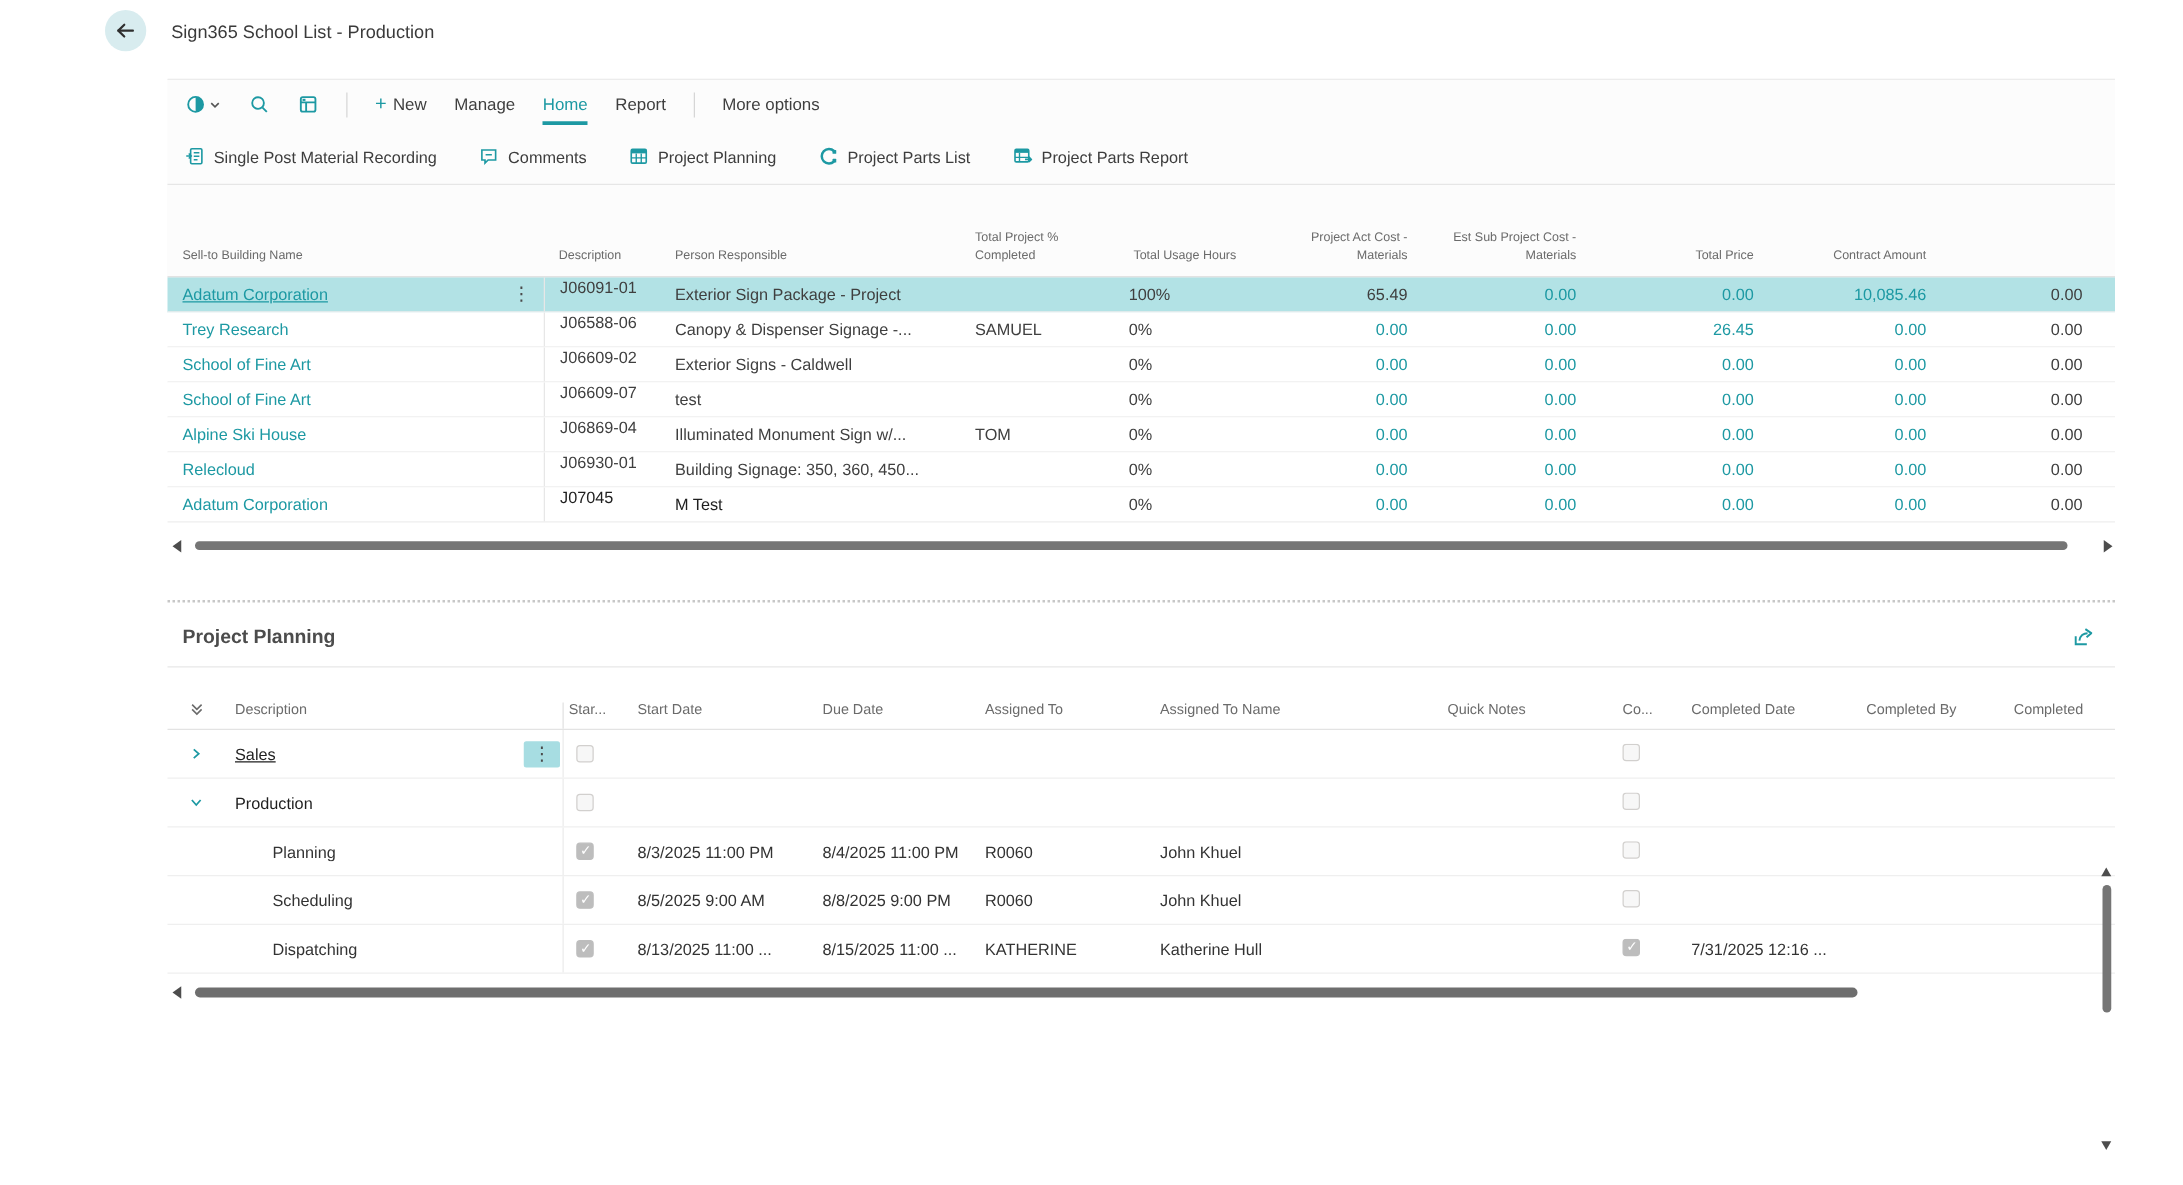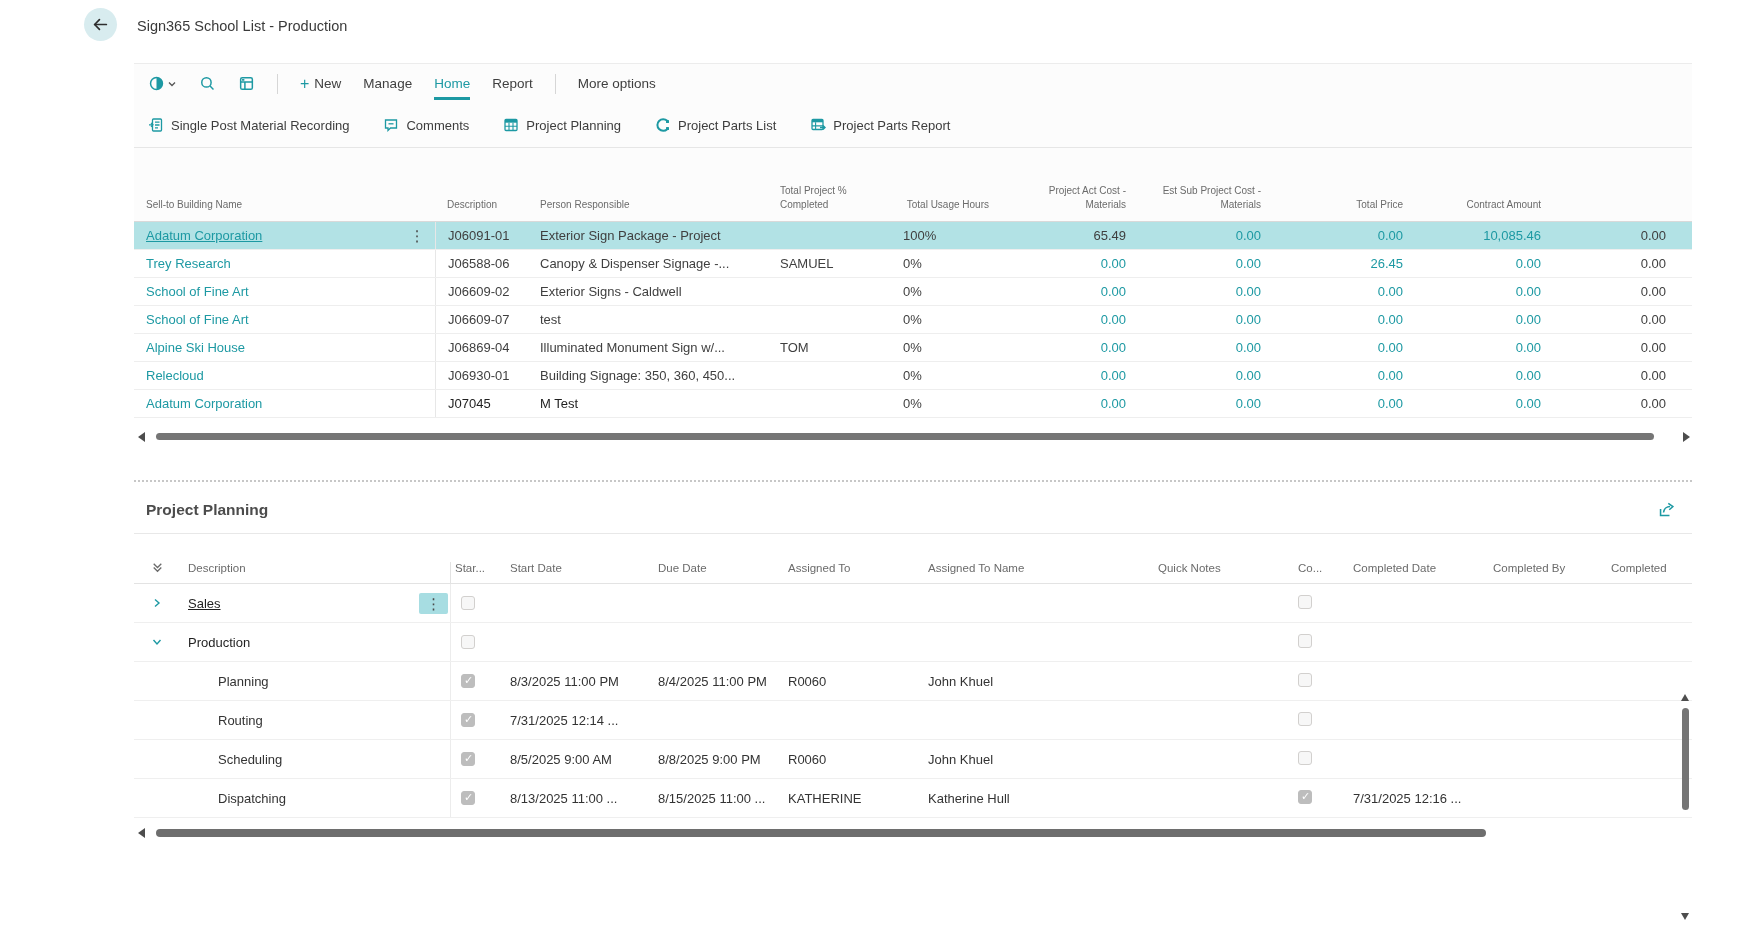--- a/index.html
+++ b/index.html
@@ -35,21 +35,21 @@
   
   .tgrid{display:grid;grid-template-columns:265px 36px 93px 240px 123px 110px 137px 135px 142px 138px 125px 1fr}
   .thead{height:74px;align-items:end;border-bottom:1px solid #d9d9d9;background:#fcfcfc}
   .thead .hc{font-size:10px;color:#6b6b6b;line-height:14px;padding:0 12px 9px 12px;cursor:pointer}
   .thead .hr{text-align:right}
   .thead .bl{border-left:1px solid #e2e2e2;height:100%;display:flex;align-items:flex-end}
   .thead .bl>span{padding:0 12px 9px 12px}
   .trow{height:28px;align-items:center;border-bottom:1px solid #eeeeee;background:#fff;cursor:pointer}
   .trow .c{padding-left:12px;white-space:nowrap;overflow:hidden}
   .trow .num{padding-left:0;padding-right:12px;text-align:right}
-  .trow .bl2{border-left:1px solid #e7e7e7;height:100%;display:flex;align-items:center}
+  .trow .bl2{border-left:1px solid #e7e7e7;height:100%;display:flex;}
   .trow .bl2>span{padding-left:12px}
   .trow.selected{background:var(--selbg)}
   .lnk{color:var(--accent);text-decoration:none;cursor:pointer}
   .dark{color:#3f3f3f}
   .bold{font-weight:normal;color:#1f1f1f}
   .u{text-decoration:underline}
   .dots{color:#4a4a4a;font-size:15px;line-height:1;cursor:pointer;letter-spacing:0}
   .menu-c{display:flex;align-items:center;justify-content:center}
 
   
@@ -455,38 +455,20 @@
       <div class="c">R0060</div>
       <div class="c">John Khuel</div>
       <div class="c"></div>
       <div class="c"><span class="cb"></span></div>
       <div class="c"></div>
       <div class="c"></div>
       <div class="c"></div>
         <div></div>
     </div>
 
-    <div class="pgrid prow">
-      <div class="chev-c"></div>
-      <div class="c desc child">Routing</div>
-      <div class="menu-c"></div>
-      <div class="bl2">
-          <span class="cb checked"></span>
-        </div>
-      <div class="c">7/31/2025 12:14 ...</div>
-      <div class="c"></div>
-      <div class="c"></div>
-      <div class="c"></div>
-      <div class="c"></div>
-      <div class="c"><span class="cb"></span></div>
-      <div class="c"></div>
-      <div class="c"></div>
-      <div class="c"></div>
-        <div></div>
-    </div>
 
     <div class="pgrid prow">
       <div class="chev-c"></div>
       <div class="c desc child">Scheduling</div>
       <div class="menu-c"></div>
       <div class="bl2">
           <span class="cb checked"></span>
         </div>
       <div class="c">8/5/2025 9:00 AM</div>
       <div class="c">8/8/2025 9:00 PM</div>

